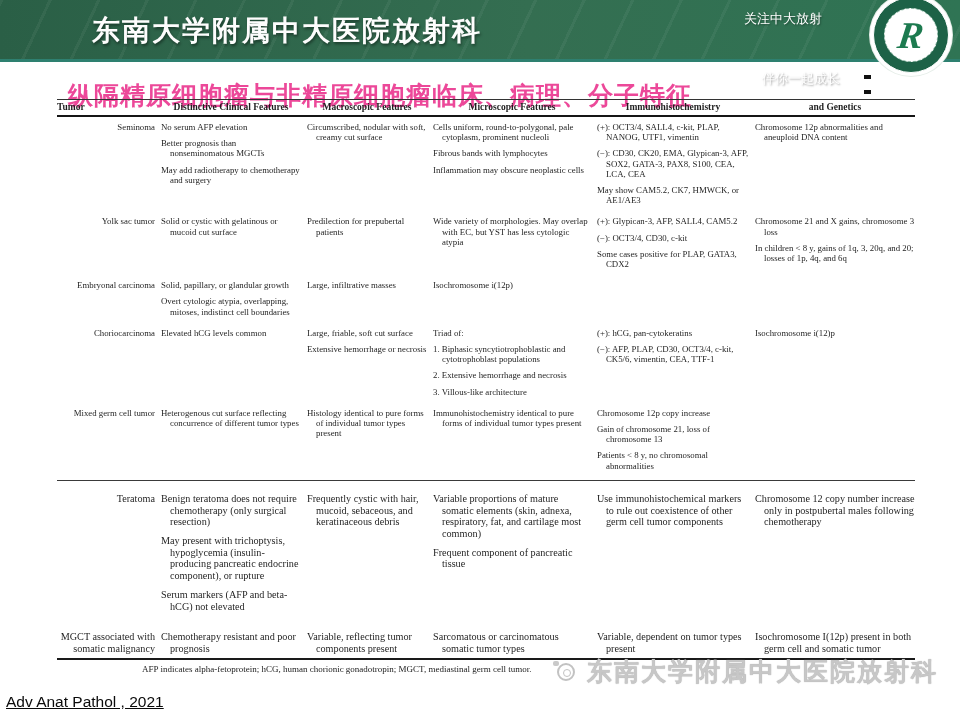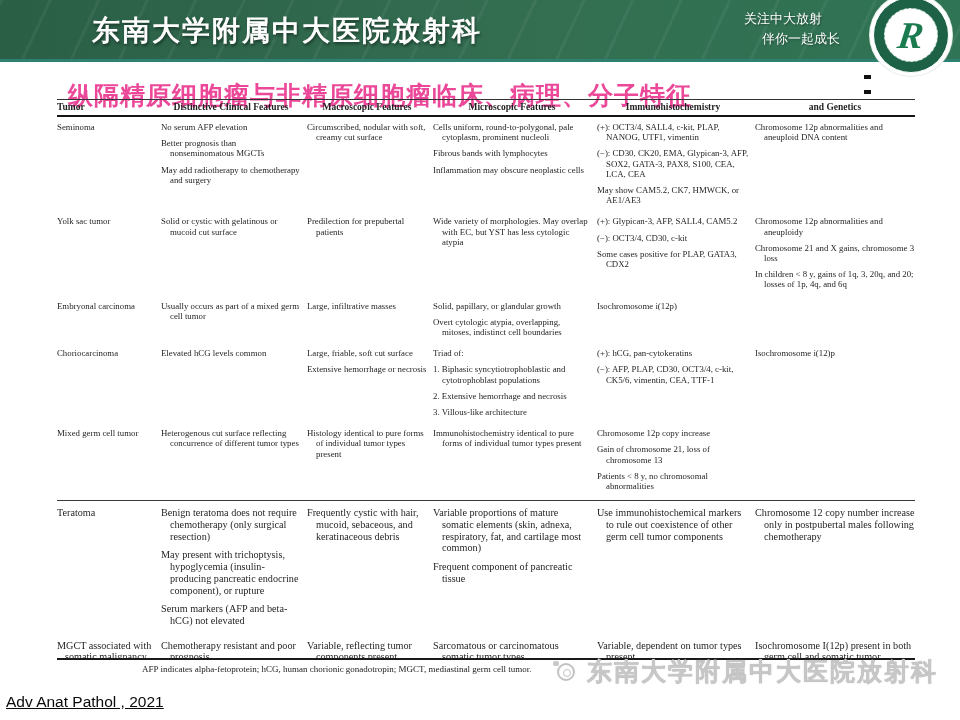--- a/index.html
+++ b/index.html
@@ -18,21 +18,21 @@
     background:repeating-linear-gradient(115deg, rgba(255,255,255,0.05) 0 3px, transparent 3px 44px);
   }
   .banner-title{
     position:absolute;left:92px;top:12px;font-size:28px;font-weight:bold;color:#fdfdfd;
     letter-spacing:2px;text-shadow:1px 2px 3px rgba(0,0,0,.45);white-space:nowrap;
   }
   .banner-slogan{
     position:absolute;right:120px;top:9px;color:#ffffff;font-size:13px;
     line-height:1.5;text-shadow:1px 1px 2px rgba(0,0,0,.4);white-space:nowrap;
   }
-  .banner-slogan .line2{padding-left:18px;}
+  .banner-slogan .line2{padding-left:18px;margin-top:40px;}
   
   .logo{
     position:absolute;right:8px;top:-6px;width:82px;height:82px;border-radius:50%;
     background:#ffffff;box-shadow:0 0 0 1px #e6eee9;z-index:6;
     display:flex;align-items:center;justify-content:center;
   }
   .logo-band{
     width:74px;height:74px;border-radius:50%;background:#1d6247;border:1px solid #ffffff;
     display:flex;align-items:center;justify-content:center;
   }
@@ -60,25 +60,25 @@
   .thead,.trow{
     display:grid;grid-template-columns:98px 140px 120px 158px 152px 1fr;gap:10px 6px;
   }
   .thead{
     border-top:1.5px solid #333;border-bottom:2px solid #151515;
     padding:2px 0 3px;font-weight:bold;font-size:9.5px;
   }
   .thead .hcell{text-align:center;}
   .thead .hcell:first-child{text-align:left;}
   .trow{padding-top:5px;font-size:8.8px;line-height:1.16;}
-  .trow.s2{font-size:10.2px;line-height:1.15;padding-top:6px;}
+  .trow.s2{font-size:10.2px;line-height:1.15;padding-top:12px;}
   .trow.sec-break{border-top:1.5px solid #3a3a3a;margin-top:3px;}
   .p{margin:0 0 6px;padding-left:9px;text-indent:-9px;}
   .s2 .p{margin-bottom:7px;}
-  .tcell-tumor .p{padding-left:8px;text-indent:-8px;}
+  .tcell-tumor .p{padding-left:8px;text-indent:-8px;text-align:right;}
   
   .footnote{
     position:absolute;left:142px;top:664px;font-size:9px;color:#222;
     font-family:"Liberation Serif", serif;
   }
   .citation{
     position:absolute;left:6px;top:693px;font-size:15.5px;color:#0a0a0a;
     font-family:"Liberation Sans", sans-serif;
     text-decoration:underline;
   }
@@ -169,38 +169,34 @@
       </div>
       <div class="tcell tcell-microscopic">
         <div class="p">Wide variety of morphologies. May overlap with EC, but YST has less cytologic atypia</div>
       </div>
       <div class="tcell tcell-ihc">
         <div class="p">(+): Glypican-3, AFP, SALL4, CAM5.2</div>
         <div class="p">(−): OCT3/4, CD30, c-kit</div>
         <div class="p">Some cases positive for PLAP, GATA3, CDX2</div>
       </div>
       <div class="tcell tcell-genetics">
-        <div class="p">Chromosome 12p abnormalities and aneuploidy</div>
         <div class="p">Chromosome 21 and X gains, chromosome 3 loss</div>
         <div class="p">In children &lt; 8 y, gains of 1q, 3, 20q, and 20; losses of 1p, 4q, and 6q</div>
       </div>
     </div>
     <div class="trow">
       <div class="tcell tcell-tumor">
         <div class="p">Embryonal carcinoma</div>
       </div>
-      <div class="tcell tcell-clinical">
-        <div class="p">Usually occurs as part of a mixed germ cell tumor</div>
-      </div>
-      <div class="tcell tcell-macroscopic">
-        <div class="p">Large, infiltrative masses</div>
-      </div>
       <div class="tcell tcell-microscopic">
         <div class="p">Solid, papillary, or glandular growth</div>
         <div class="p">Overt cytologic atypia, overlapping, mitoses, indistinct cell boundaries</div>
+      </div>
+      <div class="tcell tcell-macroscopic">
+        <div class="p">Large, infiltrative masses</div>
       </div>
       <div class="tcell tcell-genetics">
         <div class="p">Isochromosome i(12p)</div>
       </div>
     </div>
     <div class="trow">
       <div class="tcell tcell-tumor">
         <div class="p">Choriocarcinoma</div>
       </div>
       <div class="tcell tcell-clinical">

